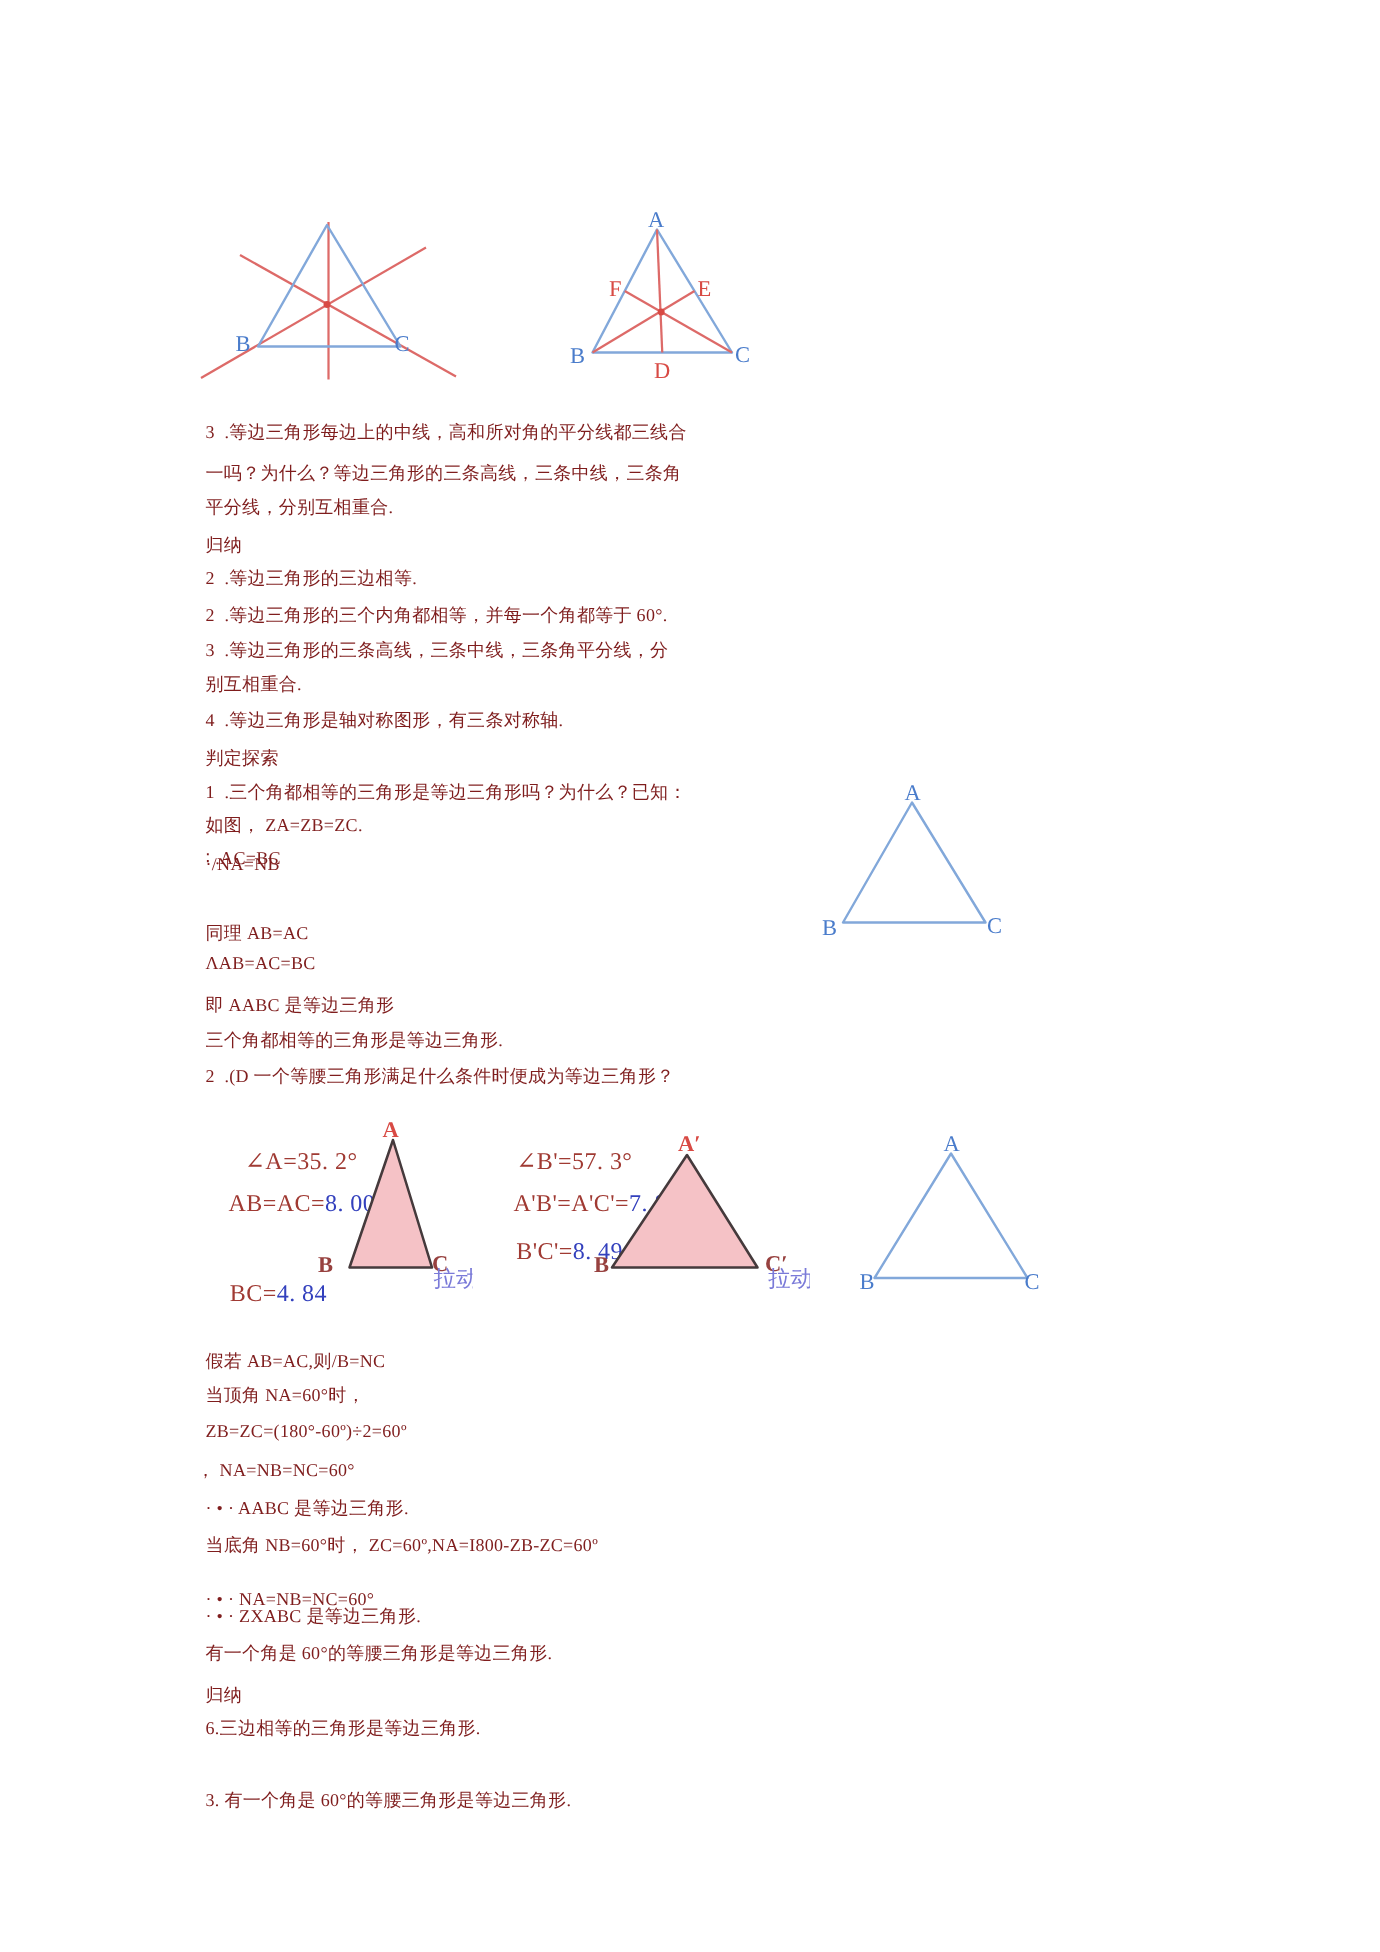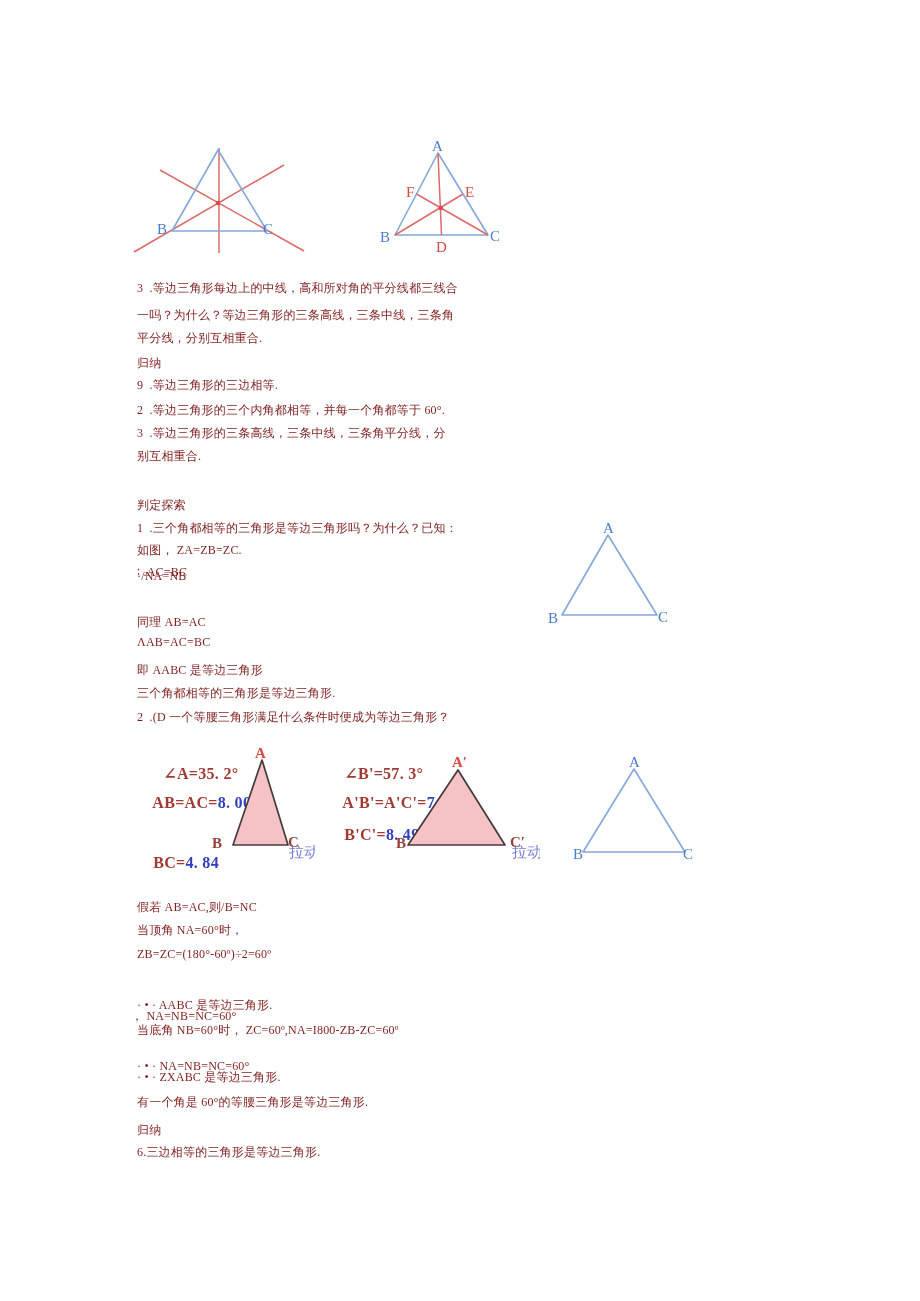--- a/index.html
+++ b/index.html
@@ -14,21 +14,21 @@
   .fig{position:absolute;}
   .fig text{font-family:"Liberation Serif","DejaVu Serif",serif;font-size:15px;}
   .lbl-blue{fill:#4a7ccb;}
   .lbl-red{fill:#d84a44;}
   .lbl-maroon{fill:#97413f;}
   .lbl-drag{fill:#7a7ad8;font-size:8px;}
   .tri-blue{fill:none;stroke:#82a8da;stroke-width:1.6;stroke-linejoin:round;}
   .cev-red{stroke:#dd6a68;stroke-width:1.5;fill:none;}
   .tri-pink{fill:#f5c2c6;stroke:#453a3c;stroke-width:1.7;stroke-linejoin:round;}
   .meas{
-    position:absolute;font-size:16px;font-weight:bold;white-space:pre;
+    position:absolute;font-size:16px;font-weight:normal;white-space:pre;
     letter-spacing:.3px;color:#a03a33;
   }
   .meas .val{color:#3340bd;}
 </style>
 </head>
 <body>
 
 <div class="page">
 
   <svg class="fig" style="left:124px;top:124px" width="190" height="134" viewBox="0 0 190 134">
@@ -100,39 +100,41 @@
     <text class="lbl-red" x="62" y="27" font-weight="bold">A′</text>
     <text class="lbl-maroon" x="6" y="108" font-weight="bold">B</text>
     <text class="lbl-maroon" x="120" y="107" font-weight="bold">C′</text>
     <text class="lbl-drag" x="122" y="117">拉动</text>
   </svg>
 
   <div class="line" style="top:259px">3  .等边三角形每边上的中线，高和所对角的平分线都三线合</div>
   <div class="line" style="top:286px">一吗？为什么？等边三角形的三条高线，三条中线，三条角</div>
   <div class="line" style="top:309px">平分线，分别互相重合.</div>
   <div class="line" style="top:334px">归纳</div>
-  <div class="line" style="top:356px">9  .等边三角形的三边相等.</div>
+  <div class="line" style="top:356px">2  .等边三角形的三边相等.</div>
   <div class="line" style="top:381px">2  .等边三角形的三个内角都相等，并每一个角都等于 60°.</div>
   <div class="line" style="top:404px">3  .等边三角形的三条高线，三条中线，三条角平分线，分</div>
   <div class="line" style="top:427px">别互相重合.</div>
+  <div class="line" style="top:451px">4  .等边三角形是轴对称图形，有三条对称轴.</div>
   <div class="line" style="top:476px">判定探索</div>
   <div class="line" style="top:499px">1  .三个角都相等的三角形是等边三角形吗？为什么？已知：</div>
   <div class="line" style="top:521px">如图， ZA=ZB=ZC.</div>
   <div class="line" style="top:547px">·/NA=NB</div>
   <div class="line" style="top:543px">∶ .AC=BC</div>
   <div class="line" style="top:593px">同理 AB=AC</div>
   <div class="line" style="top:613px">ΛAB=AC=BC</div>
   <div class="line" style="top:641px">即 AABC 是等边三角形</div>
   <div class="line" style="top:664px">三个角都相等的三角形是等边三角形.</div>
   <div class="line" style="top:688px">2  .(D 一个等腰三角形满足什么条件时便成为等边三角形？</div>
   <div class="line" style="top:878px">假若 AB=AC,则/B=NC</div>
   <div class="line" style="top:901px">当顶角 NA=60°时，</div>
   <div class="line" style="top:925px">ZB=ZC=(180°-60º)÷2=60º</div>
-  <div class="line" style="top:987px;left:131px">， NA=NB=NC=60°</div>
+  <div class="line" style="top:951px;left:131px">， NA=NB=NC=60°</div>
   <div class="line" style="top:976px">· • · AABC 是等边三角形.</div>
   <div class="line" style="top:1001px">当底角 NB=60°时， ZC=60º,NA=I800-ZB-ZC=60º</div>
   <div class="line" style="top:1037px">· • · NA=NB=NC=60°</div>
   <div class="line" style="top:1048px">· • · ZXABC 是等边三角形.</div>
   <div class="line" style="top:1073px">有一个角是 60°的等腰三角形是等边三角形.</div>
   <div class="line" style="top:1101px">归纳</div>
   <div class="line" style="top:1123px">6.三边相等的三角形是等边三角形.</div>
+  <div class="line" style="top:1171px">3. 有一个角是 60°的等腰三角形是等边三角形.</div>
 
 </div>
 
 </body></html>

